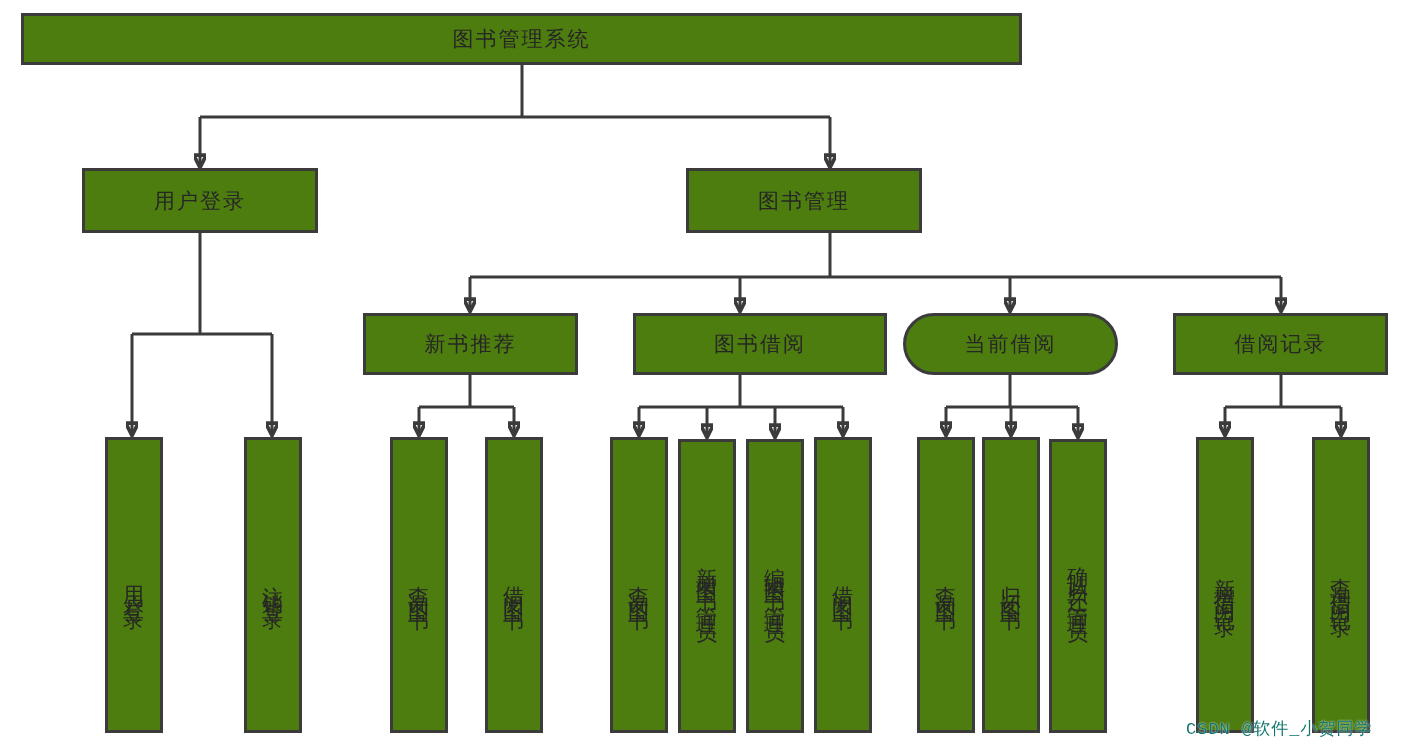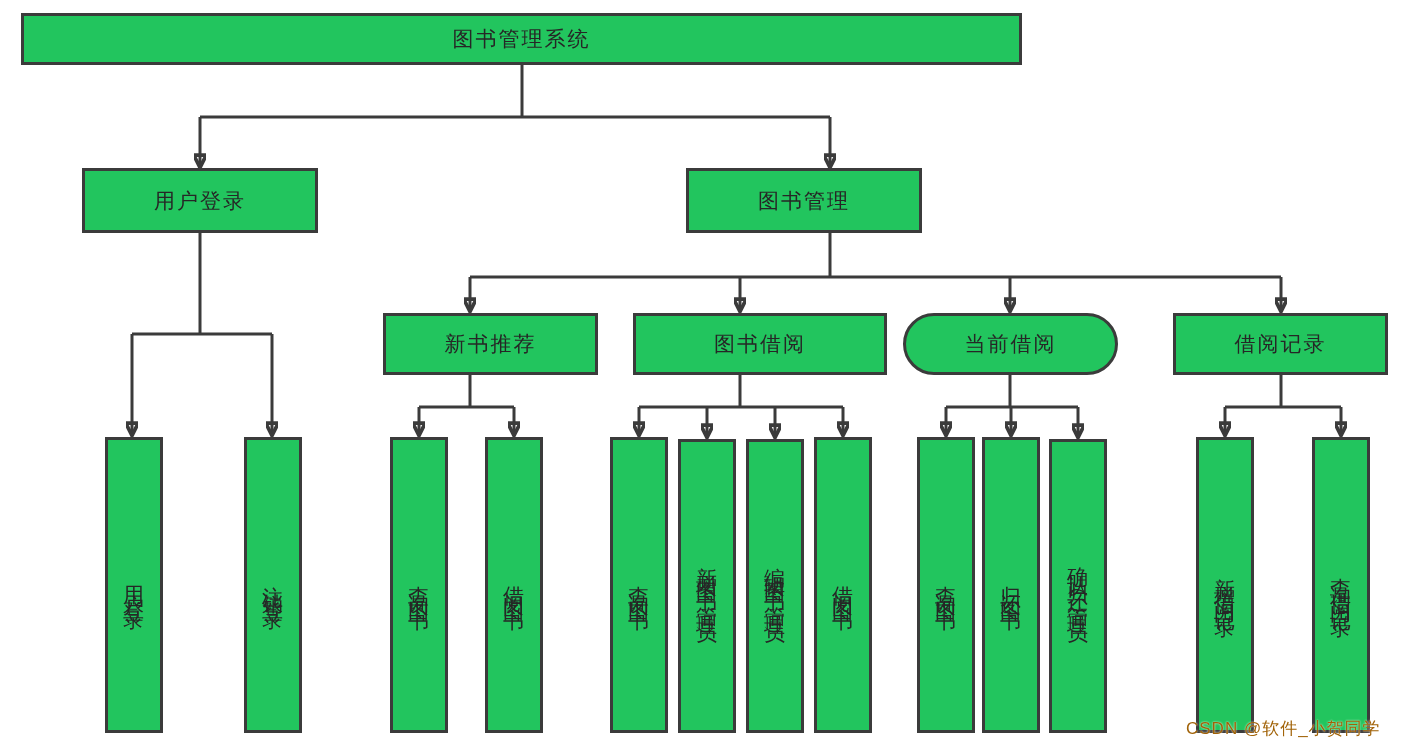--- a/index.html
+++ b/index.html
@@ -9,41 +9,42 @@
     background:#ffffff;
     font-family:"Liberation Sans","DejaVu Sans",sans-serif;
     overflow:hidden;
   }
   svg.wires{position:absolute;left:0;top:0;pointer-events:none;}
   svg.wires path{stroke:#3b3b3b;stroke-width:3;fill:none;}
   .box{
     position:absolute;
     box-sizing:border-box;
     border:3px solid #3b3b3b;
-    background:#22c55e;
+    background:#4d7c0f;
     color:#262626;
     display:flex;align-items:center;justify-content:center;
     text-align:center;
   }
   .box.h{font-size:21px;letter-spacing:2px;}
   .box.v{font-size:21px;}
   .box.v .vtext{
     writing-mode:vertical-rl;
     letter-spacing:8px;
     line-height:1.0;
   }
   .watermark{
     position:absolute;
     left:1186px;top:717px;
     font-size:17px;
-    color:#a16207;
+    color:#0f766e;
     letter-spacing:1px;
     white-space:nowrap;
     text-shadow:0 0 2px #ffffff;
     z-index:5;
+    font-family:Liberation Mono, monospace;
   }
 </style>
 </head>
 <body>
 
 <div class="stage">
 
   <svg class="wires" width="1405" height="747" viewBox="0 0 1405 747">
     <defs>
       <marker id="arrow" viewBox="0 0 10 10" refX="9.5" refY="5" markerWidth="8" markerHeight="4.2" orient="auto">
@@ -96,21 +97,21 @@
     <span>图书管理系统</span>
   </div>
 
   <div class="box h" style="left:82px;top:168px;width:236px;height:65px;">
     <span>用户登录</span>
   </div>
   <div class="box h" style="left:686px;top:168px;width:236px;height:65px;">
     <span>图书管理</span>
   </div>
 
-  <div class="box h" style="left:383px;top:313px;width:215px;height:62px;">
+  <div class="box h" style="left:363px;top:313px;width:215px;height:62px;">
     <span>新书推荐</span>
   </div>
   <div class="box h" style="left:633px;top:313px;width:254px;height:62px;">
     <span>图书借阅</span>
   </div>
   <div class="box h" style="left:903px;top:313px;width:215px;height:62px;border-radius:31px;">
     <span>当前借阅</span>
   </div>
   <div class="box h" style="left:1173px;top:313px;width:215px;height:62px;">
     <span>借阅记录</span>

